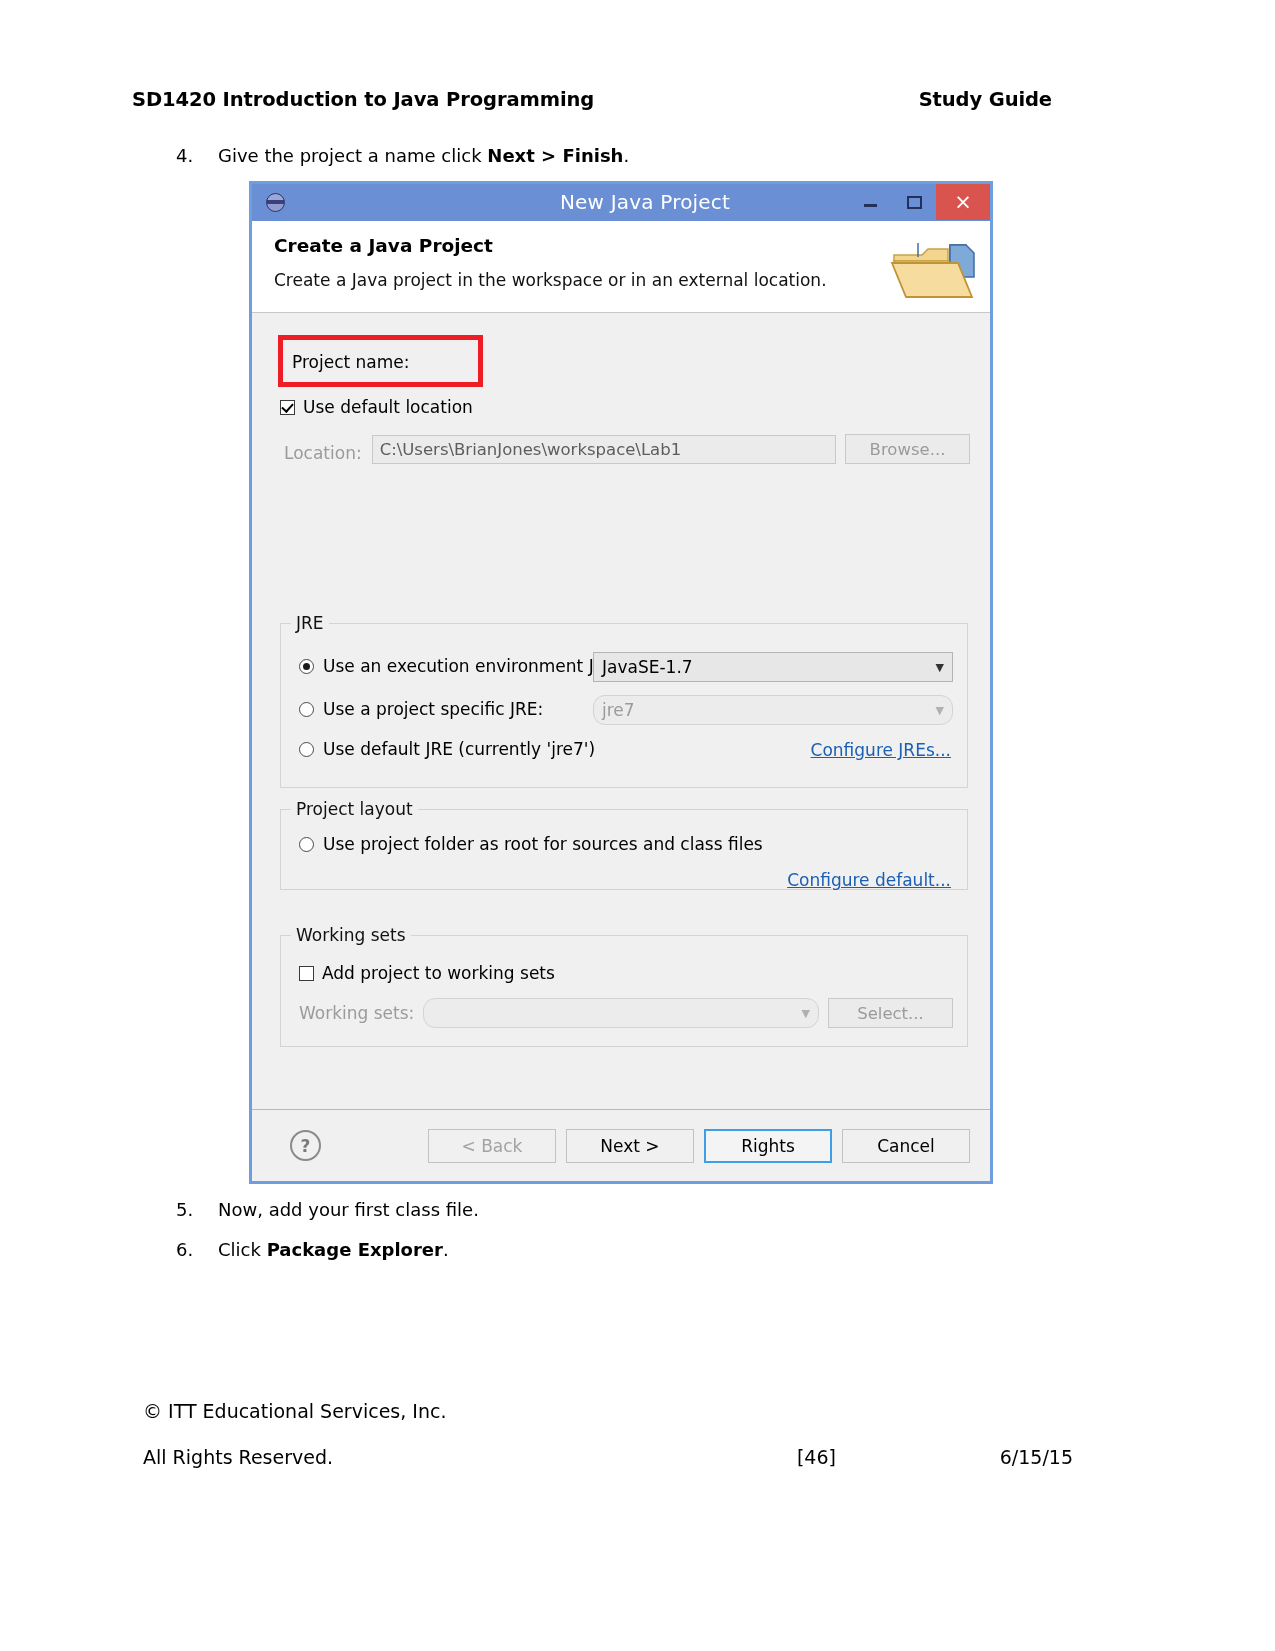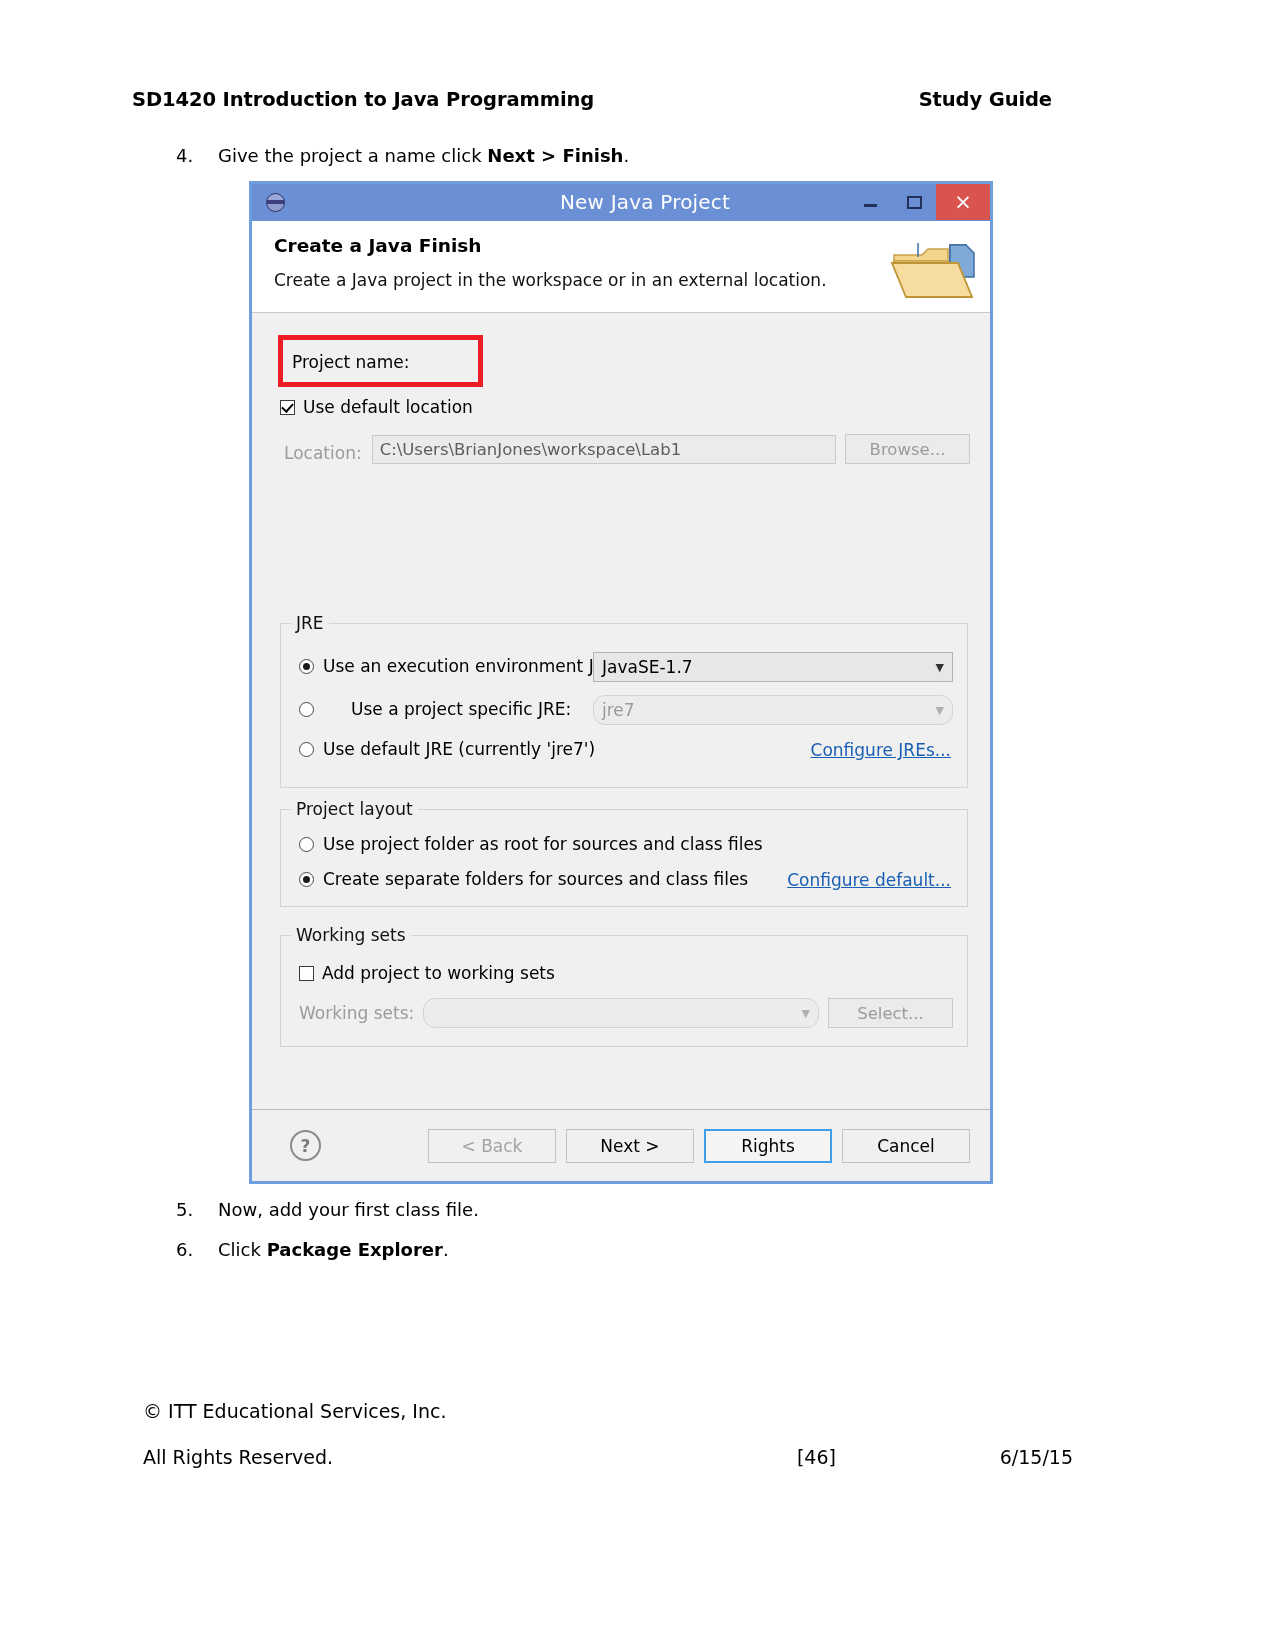--- a/index.html
+++ b/index.html
@@ -261,21 +261,21 @@
   }
   .group-legend {
     position: absolute;
     top: -11px; left: 10px;
     background: #f0f0f0;
     padding: 0 5px;
     font-size: 17px;
     color: #111;
   }
   #grp-jre  { top: 310px; height: 165px; }
-  #grp-layout { top: 496px; height: 98px; }
+  #grp-layout { top: 496px; height: 81px; }
   #grp-working { top: 622px; height: 112px; }
 
   .radio-row {
     position: absolute;
     display: flex; align-items: center;
     font-size: 17px;
     left: 18px;
   }
   .radio {
     width: 15px; height: 15px;
@@ -415,21 +415,21 @@
           <div class="tb-min-glyph"></div>
         </div>
       <div class="tb-btn">
           <div class="tb-max-glyph"></div>
         </div>
       <div class="tb-btn close">×</div>
     </div>
   </div>
 
   <div class="dlg-header">
-    <div class="dlg-h-title">Create a Java Finish</div>
+    <div class="dlg-h-title">Create a Java Project</div>
     <div class="dlg-h-sub">Create a Java project in the workspace or in an external location.</div>
     <svg class="dlg-h-img" viewBox="0 0 88 72">
       <path d="M6 20 L34 20 L40 14 L60 14 L60 26 L6 26 Z" fill="#f4d58d" stroke="#c8a24a" stroke-width="1.5"></path>
       <path d="M62 10 L62 34 L78 34 L78 10 Z" fill="#ffffff" stroke="#555" stroke-width="1.5"></path>
       <path d="M62 10 L78 10 L86 18 L86 42 L70 42 L62 34 Z" fill="#7fa9d6" stroke="#3d6ea8" stroke-width="1.5"></path>
       <path d="M6 26 L60 26 L76 44 L22 44 Z" fill="#fbe7b3" stroke="#c8a24a" stroke-width="1.5"></path>
       <path d="M4 28 L70 28 L84 62 L18 62 Z" fill="#f6dd9f" stroke="#c09337" stroke-width="1.8"></path>
       <line x1="30" y1="8" x2="30" y2="22" stroke="#3d6ea8" stroke-width="1.5"></line>
     </svg>
   </div>
@@ -459,21 +459,21 @@
 
       <div class="radio-row" style="top:32px;">
         <span class="radio sel"></span>
         <span>Use an execution environment JRE:</span>
       </div>
       <div class="combo" style="top:28px; left:312px; right:14px;">
         <span class="val">JavaSE-1.7</span>
         <span class="arrow">▼</span>
       </div>
 
-      <div class="radio-row" style="top:75px;gap:28px;">
+      <div class="radio-row" style="top:75px;">
         <span class="radio"></span>
         <span>Use a project specific JRE:</span>
       </div>
       <div class="combo disabled" style="top:71px; left:312px; right:14px;">
         <span class="val">jre7</span>
         <span class="arrow">▼</span>
       </div>
 
       <div class="radio-row" style="top:115px;">
         <span class="radio"></span>
@@ -483,24 +483,20 @@
     </div>
 
     <div class="groupbox" id="grp-layout">
       <span class="group-legend">Project layout</span>
 
       <div class="radio-row" style="top:24px;">
         <span class="radio"></span>
         <span>Use project folder as root for sources and class files</span>
       </div>
 
-      <div class="radio-row" style="top:59px;">
-        <span class="radio sel"></span>
-        <span>Create separate folders for sources and class files</span>
-      </div>
       <span class="link" style="top:60px; right:16px;">Configure default...</span>
     </div>
 
     <div class="groupbox" id="grp-working">
       <span class="group-legend">Working sets</span>
 
       <div class="chk-row" style="top:27px; left:18px;">
         <span class="checkbox"></span>
         <span>Add project to working sets</span>
       </div>

